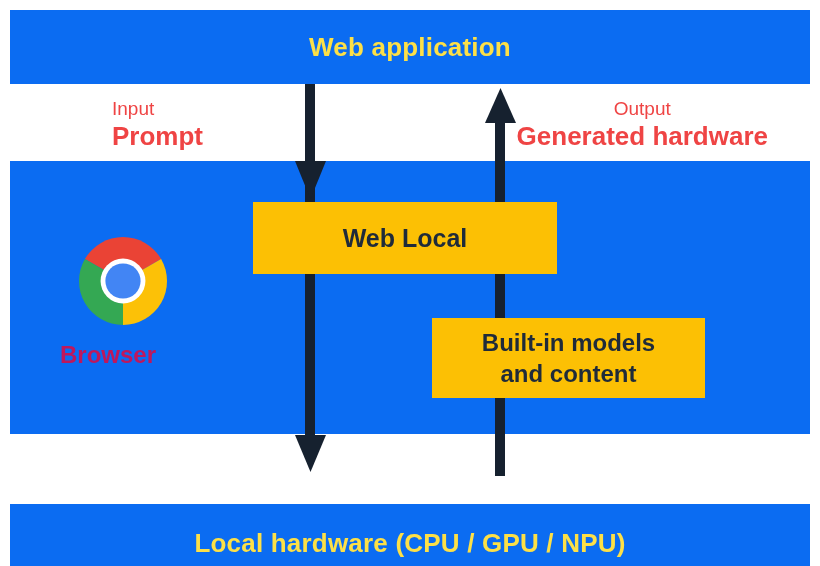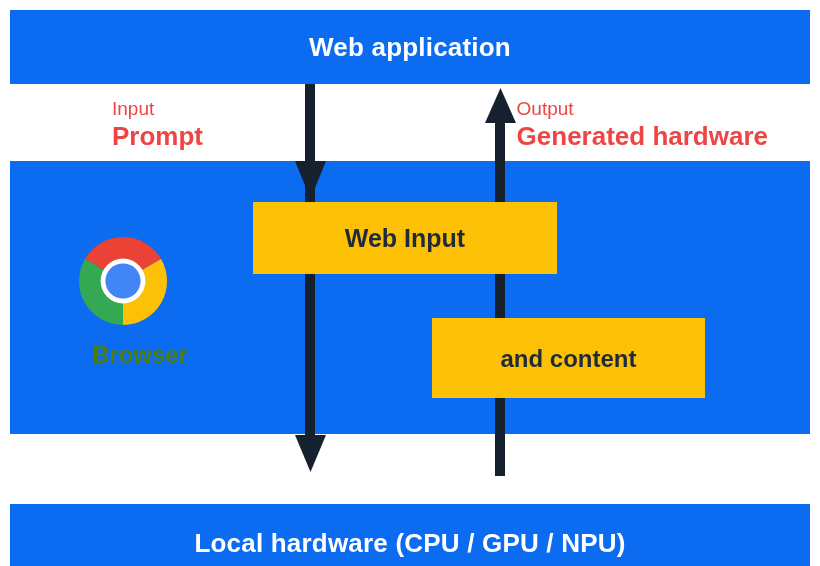--- a/index.html
+++ b/index.html
@@ -19,32 +19,32 @@
   }
   .band-top    { top: 10px;  height: 74px; }
   .band-middle { top: 161px; height: 273px; }
   .band-bottom { top: 504px; height: 77px; }
   .band-label {
     position: absolute;
     left: 0; right: 0;
     top: 50%;
     transform: translateY(-50%);
     text-align: center;
-    color: #ffffff;
+    color: #fde047;
     font-size: 26px;
     font-weight: bold;
     letter-spacing: 0.2px;
   }
   .io-block {
     position: absolute;
     top: 96px;
     color: #ef4444;
   }
   .io-block.input  { left: 112px; text-align: left; }
-  .io-block.output { right: 52px; text-align: left; }
+  .io-block.output { right: 52px; text-align: center; }
   .io-title { font-size: 19px; font-weight: normal; line-height: 26px; }
   .io-value { font-size: 26px; font-weight: bold;  line-height: 28px; }
   .arrow-svg { position: absolute; z-index: 2; }
   .yellow-box {
     position: absolute;
     z-index: 3;
     background: #fcc004;
     color: #1f2b3a;
     display: flex;
     flex-direction: column;
@@ -59,22 +59,22 @@
     position: absolute;
     left: 79px; top: 237px;
     width: 88px; height: 88px;
     z-index: 2;
   }
   .browser-label {
     position: absolute;
     left: 60px; top: 341px;
     width: 128px;
     z-index: 2;
-    text-align: right;
-    color: #4d7c0f;
+    text-align: left;
+    color: #be185d;
     font-size: 24px;
     font-weight: bold;
   }
 </style>
 </head>
 <body>
 
 <div class="canvas">
 
   <div class="band band-top">
@@ -98,24 +98,25 @@
     <polygon points="0,77 31,77 15.5,115" fill="#16212f"></polygon>
     <polygon points="0,351 31,351 15.5,388" fill="#16212f"></polygon>
   </svg>
 
   <svg class="arrow-svg" style="left:485px; top:84px;" width="31" height="392" viewBox="0 0 31 392">
     <polygon points="15.5,4 0,39 31,39" fill="#16212f"></polygon>
     <rect x="10" y="39" width="10" height="353" fill="#16212f"></rect>
   </svg>
 
   <div class="yellow-box box-web-apis">
-    <span>Web Input</span>
+    <span>Web Local</span>
   </div>
 
   <div class="yellow-box box-builtin">
+    <span>Built-in models</span>
     <span>and content</span>
   </div>
 
   <div class="chrome-icon-wrap">
     <svg width="88" height="88" viewBox="0 0 100 100">
       <path d="M50 50 L6.7 25 A50 50 0 0 1 93.3 25 Z" fill="#ea4335"></path>
       <path d="M50 50 L93.3 25 A50 50 0 0 1 50 100 Z" fill="#fcc107"></path>
       <path d="M50 50 L50 100 A50 50 0 0 1 6.7 25 Z" fill="#34a853"></path>
       <circle cx="50" cy="50" r="25.5" fill="#ffffff"></circle>
       <circle cx="50" cy="50" r="20" fill="#4285f4"></circle>

